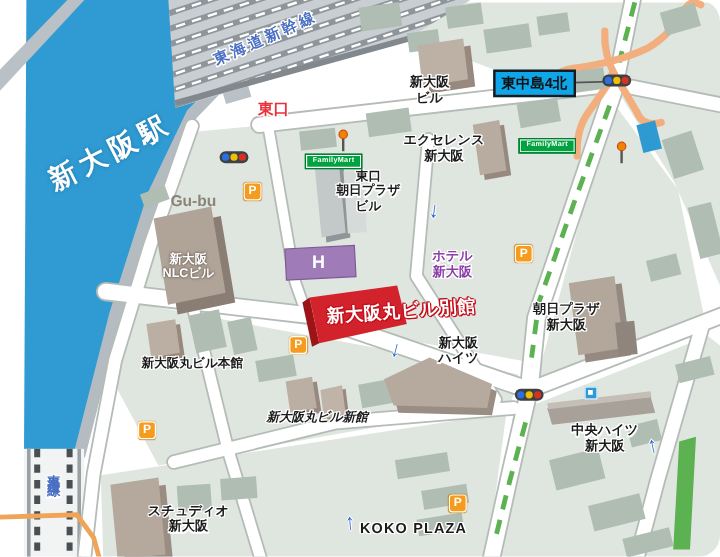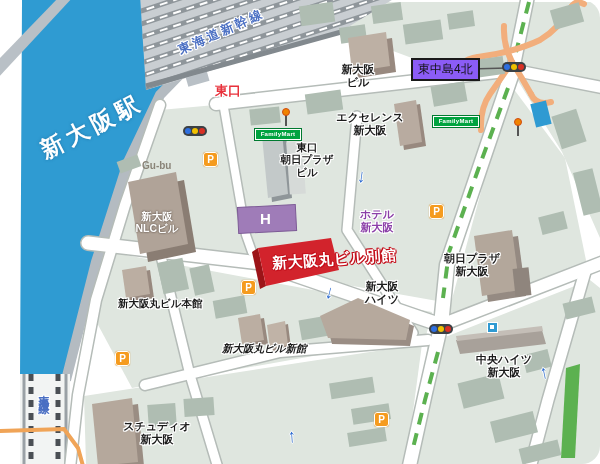--- a/index.html
+++ b/index.html
@@ -11,21 +11,21 @@
        text-shadow:1px 0 0 #fff,-1px 0 0 #fff,0 1px 0 #fff,0 -1px 0 #fff,1px 1px 0 #fff,-1px -1px 0 #fff,1px -1px 0 #fff,-1px 1px 0 #fff;}
   .rot{transform-origin:left top;}
   .blue-rail{color:#4a6fc3;}
   .red-t{color:#e8313b;font-size:13px;}
   .purple-t{color:#8b3fa8;margin-left:48px;}
   .white-t{color:#fff;text-shadow:0 0 2px #6b5f55,0 0 2px #6b5f55;}
   .station-name{color:#fff;font-size:23px;letter-spacing:5px;
        text-shadow:0 0 3px rgba(20,90,140,.6);}
   .shinkansen-t{font-size:12.5px;letter-spacing:3px;}
   .tokaido-t{writing-mode:vertical-rl;font-size:11px;letter-spacing:2px;}
-  .ybox{position:absolute;background:#8b5cf6;border:2px solid #1a1a1a;font-weight:normal;
+  .ybox{position:absolute;background:#0ea5e9;border:2px solid #1a1a1a;font-weight:bold;
         font-size:12px;color:#111;padding:1px 5px;white-space:nowrap;}
   .fm{position:absolute;width:46px;height:11px;background:#00a33f;border:1px solid #007a30;
       box-shadow:inset 0 0 0 1px #fff;color:#fff;font-size:6px;font-weight:bold;
       text-align:center;line-height:10px;letter-spacing:.3px;}
   .p-icon{position:absolute;width:13px;height:13px;background:#f59b1e;border:1px solid #fff;
       border-radius:3px;color:#fff;font-weight:bold;font-size:10px;text-align:center;
       line-height:13px;box-shadow:0 0 1px #c97a00;}
   .tl{position:absolute;width:24px;height:10px;background:#3c4146;border-radius:5px;
       display:flex;align-items:center;justify-content:space-around;padding:0 2px;box-sizing:border-box;}
   .tl i{width:6px;height:6px;border-radius:50%;display:block;}
@@ -35,21 +35,21 @@
   .pole .ball{position:absolute;left:0;top:0;width:8px;height:8px;border-radius:50%;
       background:#f08300;border:1px solid #cf4a12;box-sizing:border-box;}
   .arrow{position:absolute;color:#2566cf;font-weight:bold;font-size:15px;line-height:1;
       text-shadow:1px 0 0 #fff,-1px 0 0 #fff,0 1px 0 #fff,0 -1px 0 #fff;}
   .banner-label{position:absolute;color:#fff;font-size:15px;font-weight:bold;letter-spacing:.5px;
       white-space:nowrap;transform:rotate(-4deg);
       text-shadow:1px 0 0 #c4101c,-1px 0 0 #c4101c,0 1px 0 #c4101c,0 -1px 0 #c4101c,1px 1px 0 #c4101c,-1px -1px 0 #c4101c;}
   .hmark{position:absolute;color:#fff;font-size:15px;font-weight:bold;}
   .small-sq{position:absolute;width:9px;height:9px;background:#2f9ad2;border:1px solid #fff;}
   .small-sq i{position:absolute;left:2px;top:2px;width:4px;height:4px;background:#fff;display:block;}
-  .gubu{font-size:10px;font-weight:bold;color:#8a8478;text-shadow:none;}
+  .gubu{font-size:13px;font-weight:bold;color:#8a8478;text-shadow:none;}
   .s105{font-size:10.5px;}
 </style>
 </head>
 <body>
 
 <div id="stage">
 
 <svg id="map-svg" width="600" height="464" viewBox="0 0 600 464">
   <defs>
     <clipPath id="rc">
@@ -289,20 +289,21 @@
 <div class="lbl" style="left:466px;top:353px;width:76px;">
   <div>中央ハイツ</div>
   <div>新大阪</div>
 </div>
 
 <div class="lbl" style="left:118px;top:420px;width:78px;">
   <div>スチュディオ</div>
   <div>新大阪</div>
 </div>
 
+<div class="lbl" style="left:300px;top:433px;font-size:12px;letter-spacing:1px;">KOKO  PLAZA</div>
 
 <div class="fm" style="left:254px;top:128px;">FamilyMart</div>
 <div class="fm" style="left:432px;top:115px;">FamilyMart</div>
 
 <div class="p-icon" style="left:203px;top:152px;">P</div>
 <div class="p-icon" style="left:429px;top:204px;">P</div>
 <div class="p-icon" style="left:241px;top:280px;">P</div>
 <div class="p-icon" style="left:115px;top:351px;">P</div>
 <div class="p-icon" style="left:374px;top:412px;">P</div>
 

